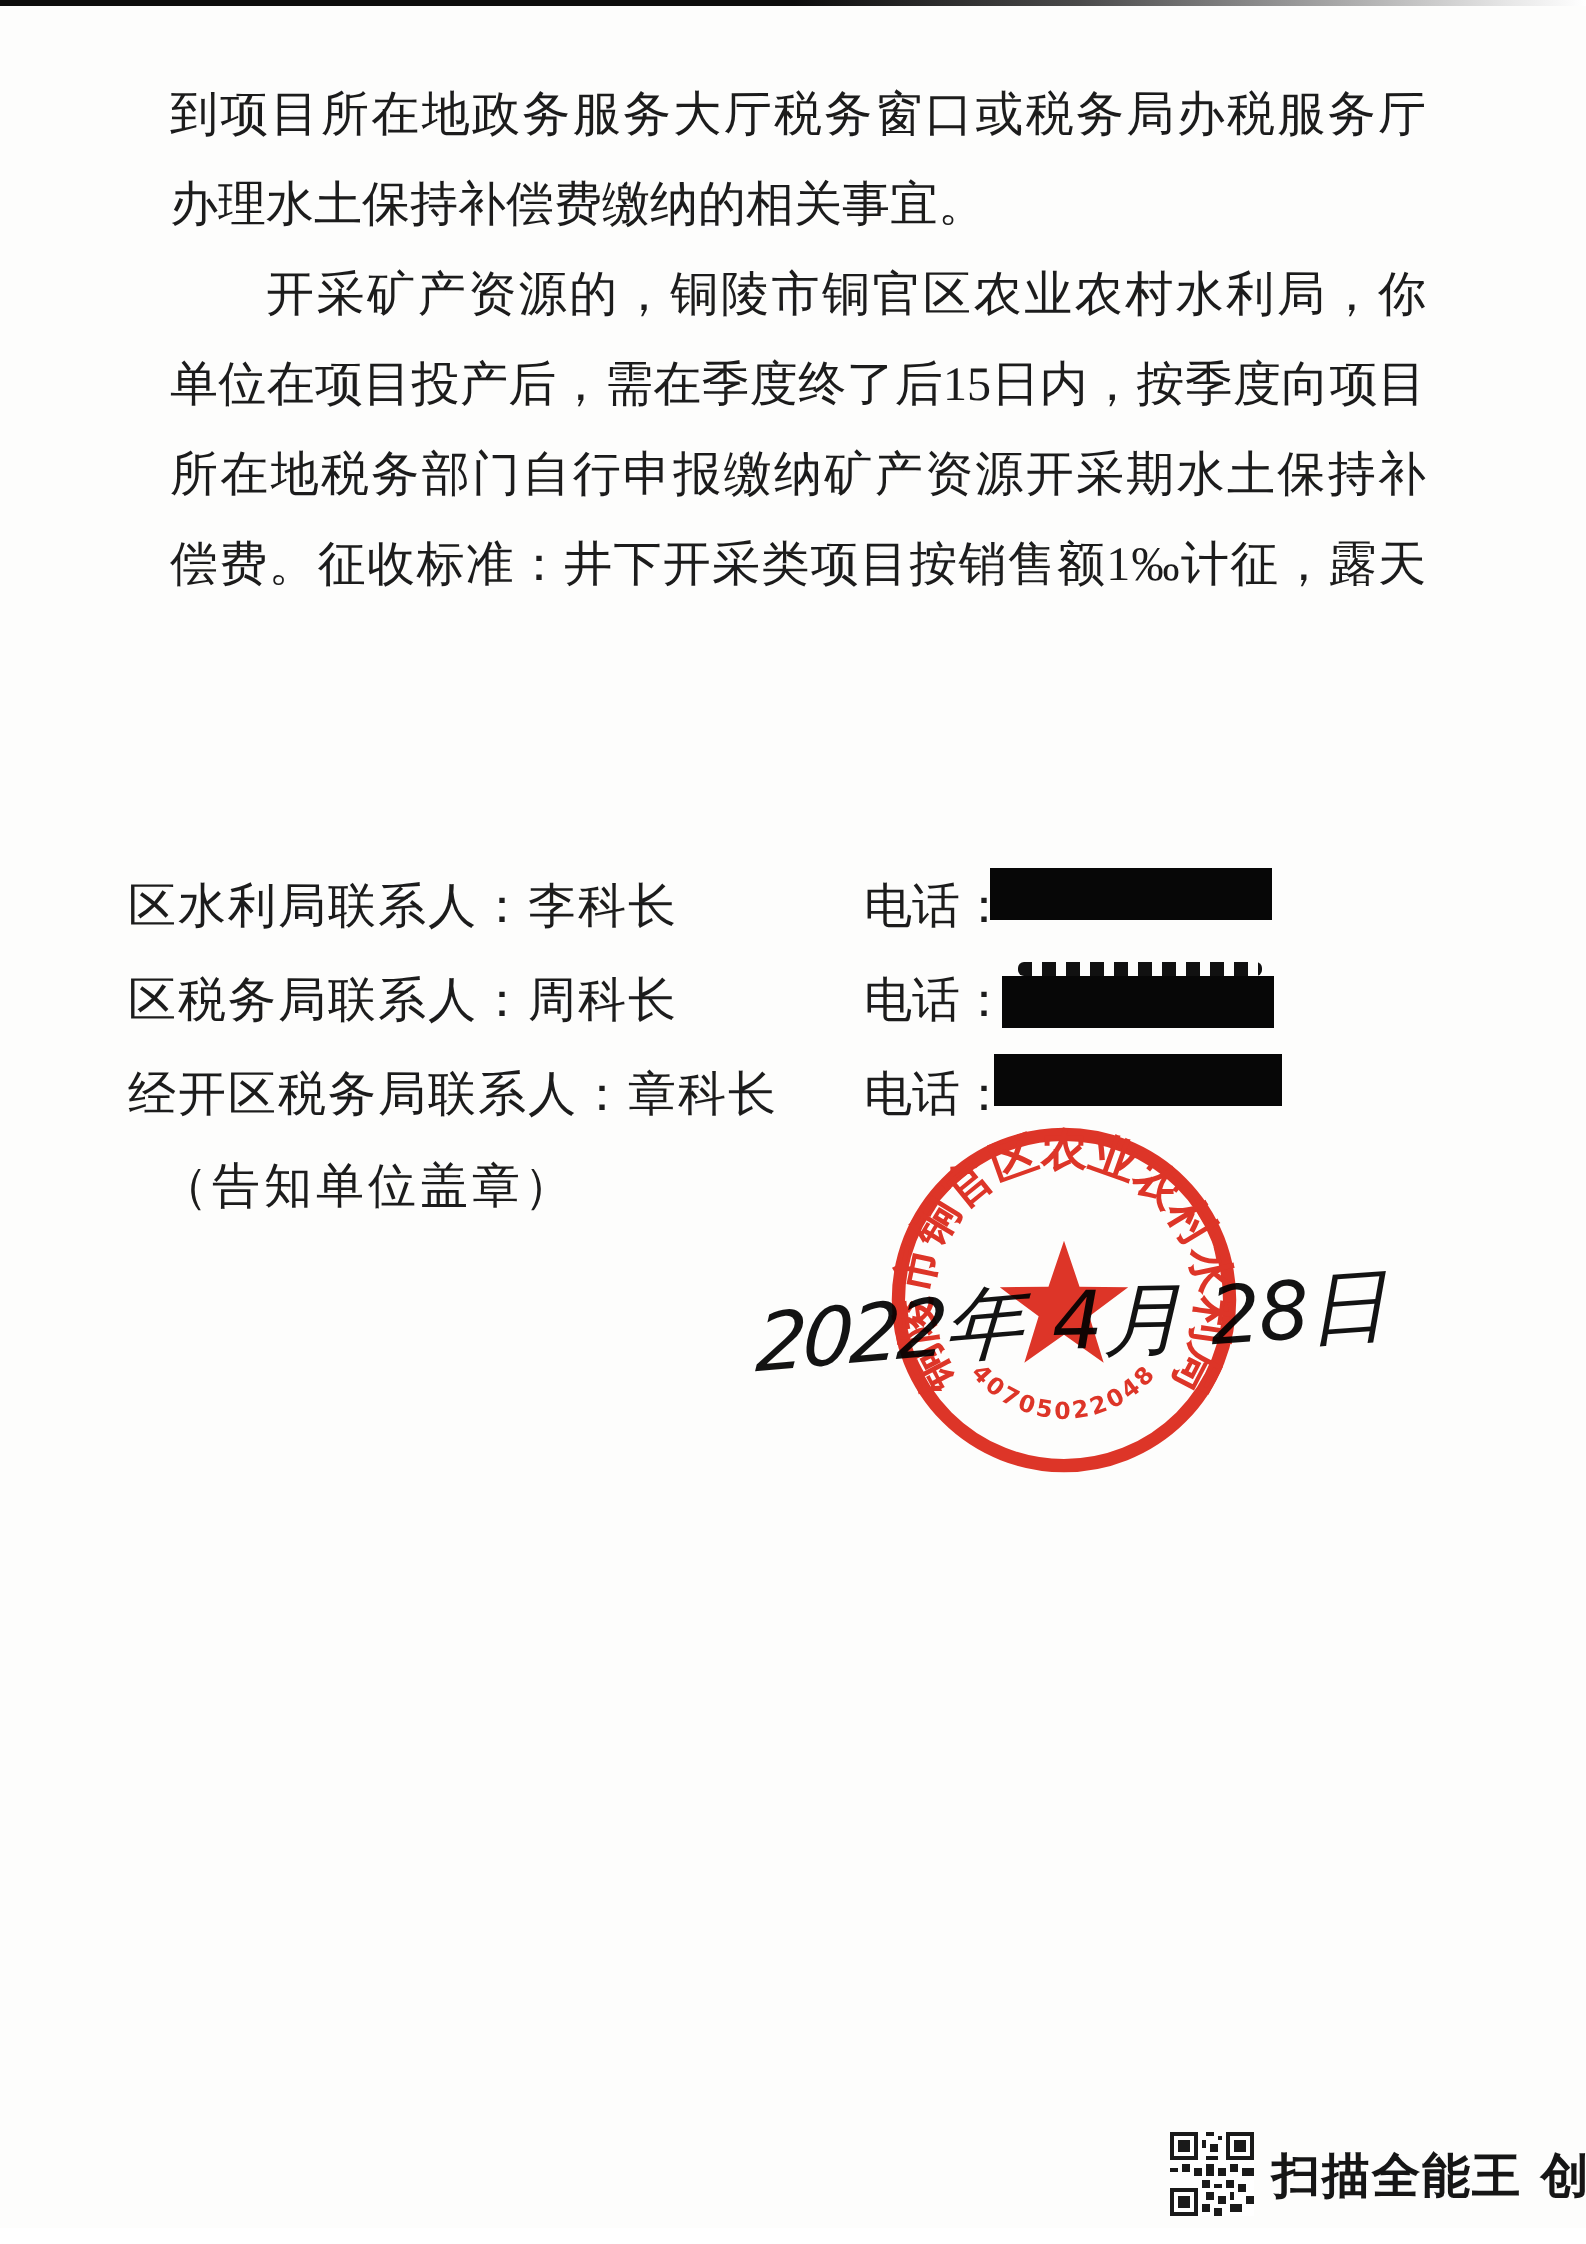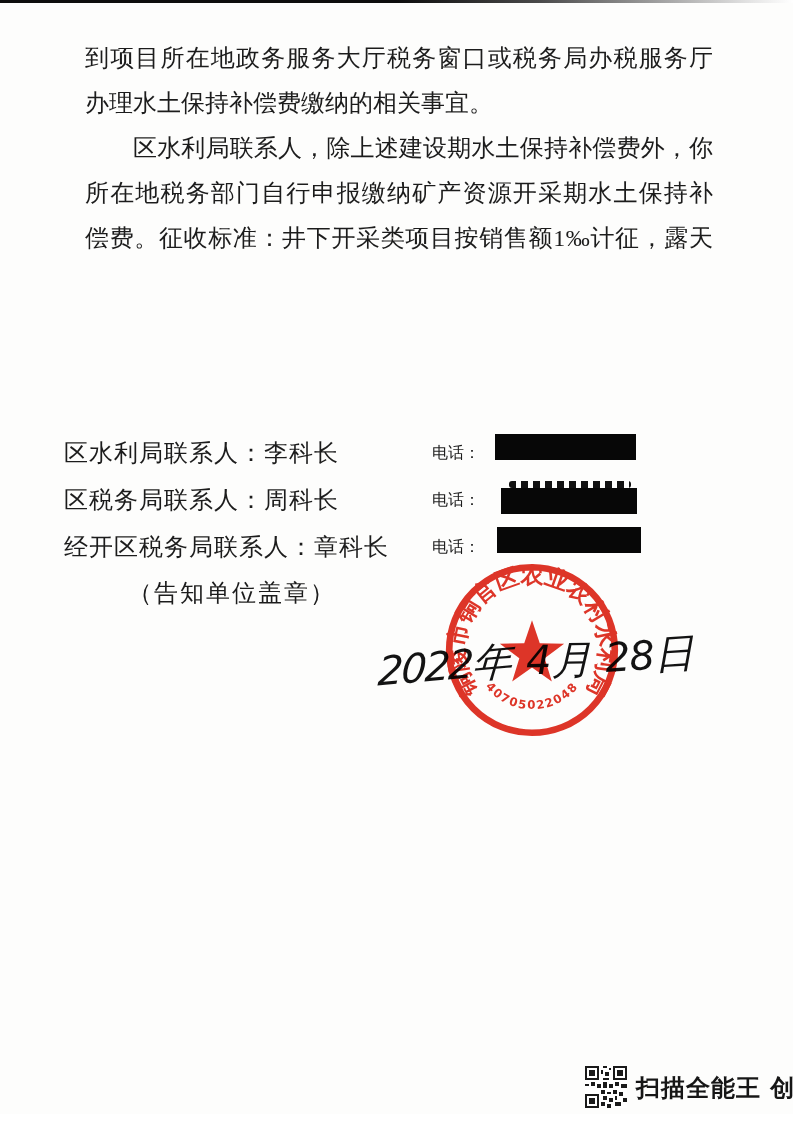--- a/index.html
+++ b/index.html
@@ -22,32 +22,32 @@
     height:45px;line-height:45px;font-size:24px;
     text-align:justify;text-align-last:justify;
     white-space:normal;overflow:visible;
   }
   .line.para-end{text-align:left;text-align-last:left;}
   .line.indent{text-indent:48px;}
   
   .contact-row{position:absolute;left:64px;height:30px;font-size:24px;white-space:nowrap;z-index:4;}
   .contact-label{letter-spacing:1px;}
   .phone-group{position:absolute;left:368px;top:0;}
-  .phone-label{font-size:16px;margin-top:38px;}
+  .phone-label{font-size:24px;margin-top:38px;}
   .redaction-bar{position:absolute;background:#070707;height:26px;z-index:4;}
   .bar-1{left:431px;top:-3px;width:141px;}
   .bar-2{left:437px;top:4px;width:136px;}
   .bar-3{left:433px;top:-4px;width:144px;}
   
   .digit-tops{
     position:absolute;left:445px;top:-3px;width:122px;height:7px;
     background:repeating-linear-gradient(90deg,#111 0px,#111 7px,transparent 7px,transparent 12px);
     border-radius:3px;
   }
-  .stamp-note{position:absolute;left:80px;top:577px;font-size:24px;letter-spacing:2px;z-index:1;margin-left:48px;}
+  .stamp-note{position:absolute;left:80px;top:577px;font-size:24px;letter-spacing:2px;z-index:1;}
   
   .hand-date{
     position:absolute;left:378px;top:634px;z-index:2;
     font-family:"DejaVu Sans",sans-serif;font-style:italic;
     font-size:40px;color:#131313;transform:rotate(-3deg);
     white-space:nowrap;
   }
   .hand-date .d1{display:inline-block;transform:skewX(-8deg) rotate(-2deg);letter-spacing:-2px;}
   .hand-date .d2{display:inline-block;margin-left:16px;transform:rotate(2deg);}
   .hand-date .d3{display:inline-block;margin-left:14px;transform:rotate(-1deg);letter-spacing:-1px;}
@@ -67,21 +67,22 @@
 </head>
 <body>
 
 <div class="page">
 
   <div class="scan-edge"></div>
 
   <div class="body-text">
     <div class="line">到项目所在地政务服务大厅税务窗口或税务局办税服务厅</div>
     <div class="line para-end">办理水土保持补偿费缴纳的相关事宜。</div>
-    <div class="line indent">区水利局联系人，除上述建设期水土保持补偿费外，你</div>
+    <div class="line indent">开采矿产资源的，铜陵市铜官区农业农村水利局，你</div>
+    <div class="line">单位在项目投产后，需在季度终了后15日内，按季度向项目</div>
     <div class="line">所在地税务部门自行申报缴纳矿产资源开采期水土保持补</div>
     <div class="line">偿费。征收标准：井下开采类项目按销售额1‰计征，露天</div>
   </div>
 
   <div class="contact-row" style="top:437px">
     <span class="contact-label">区水利局联系人：李科长</span>
     <span class="phone-group">
       <span class="phone-label">电话：</span>
     </span>
     <span class="redaction-bar bar-1"></span>

